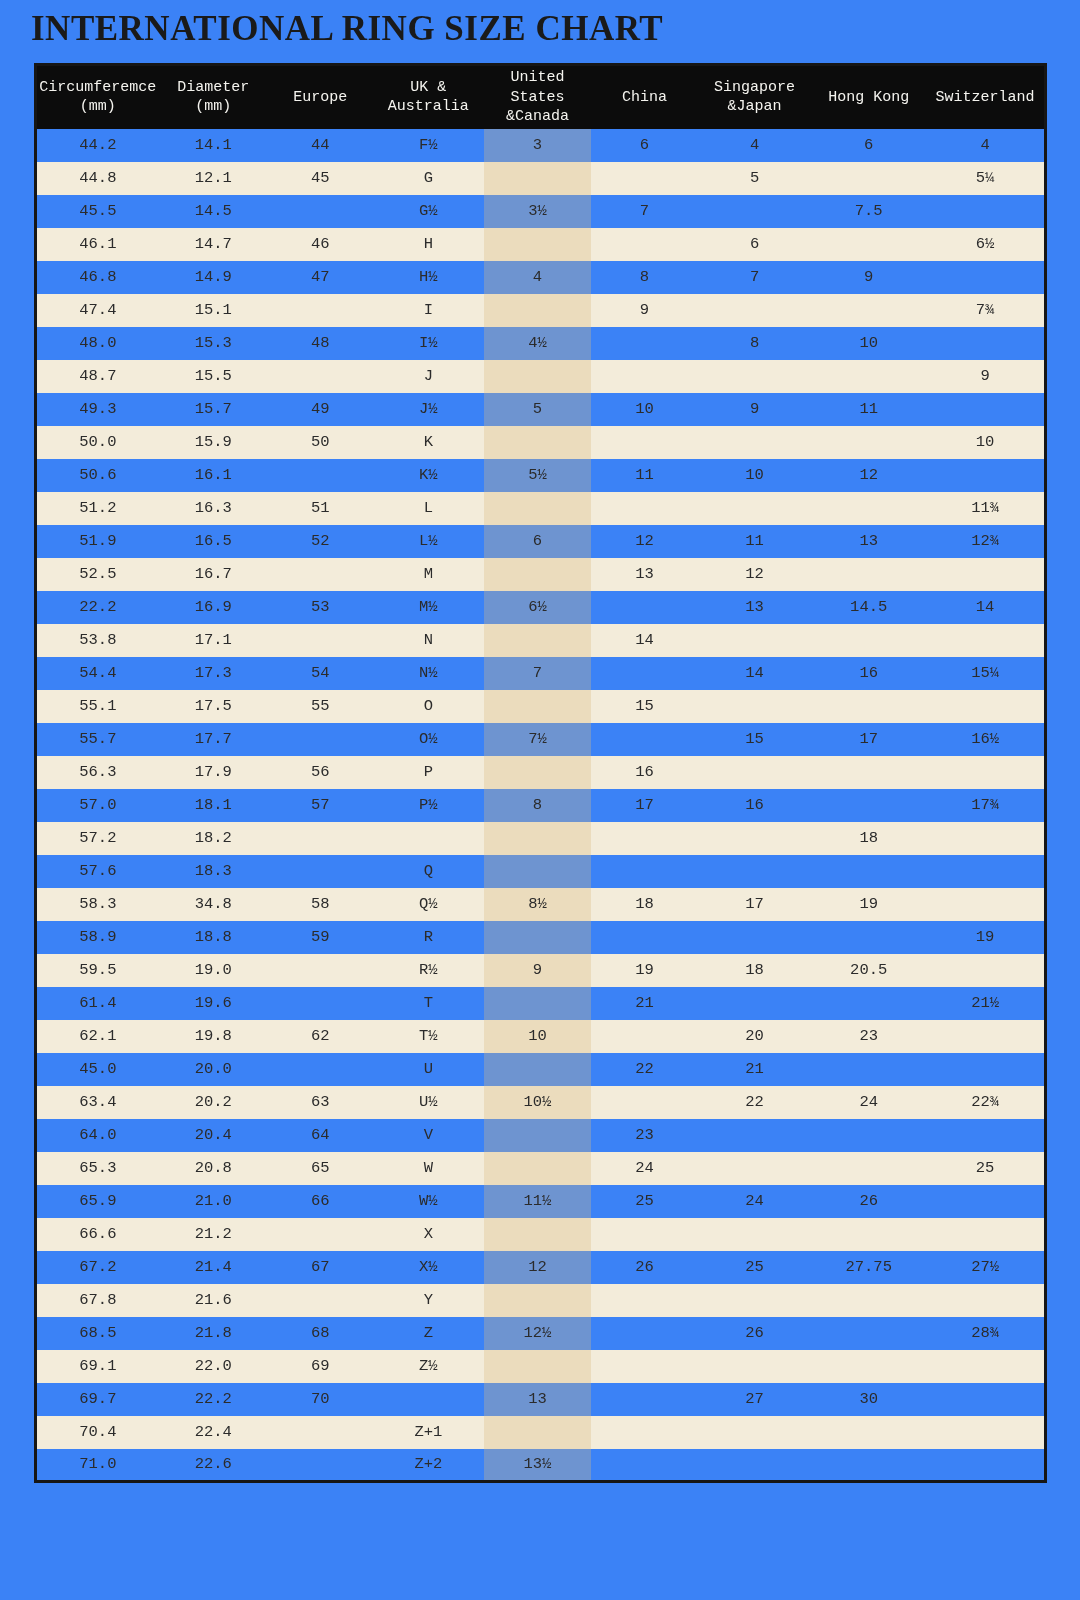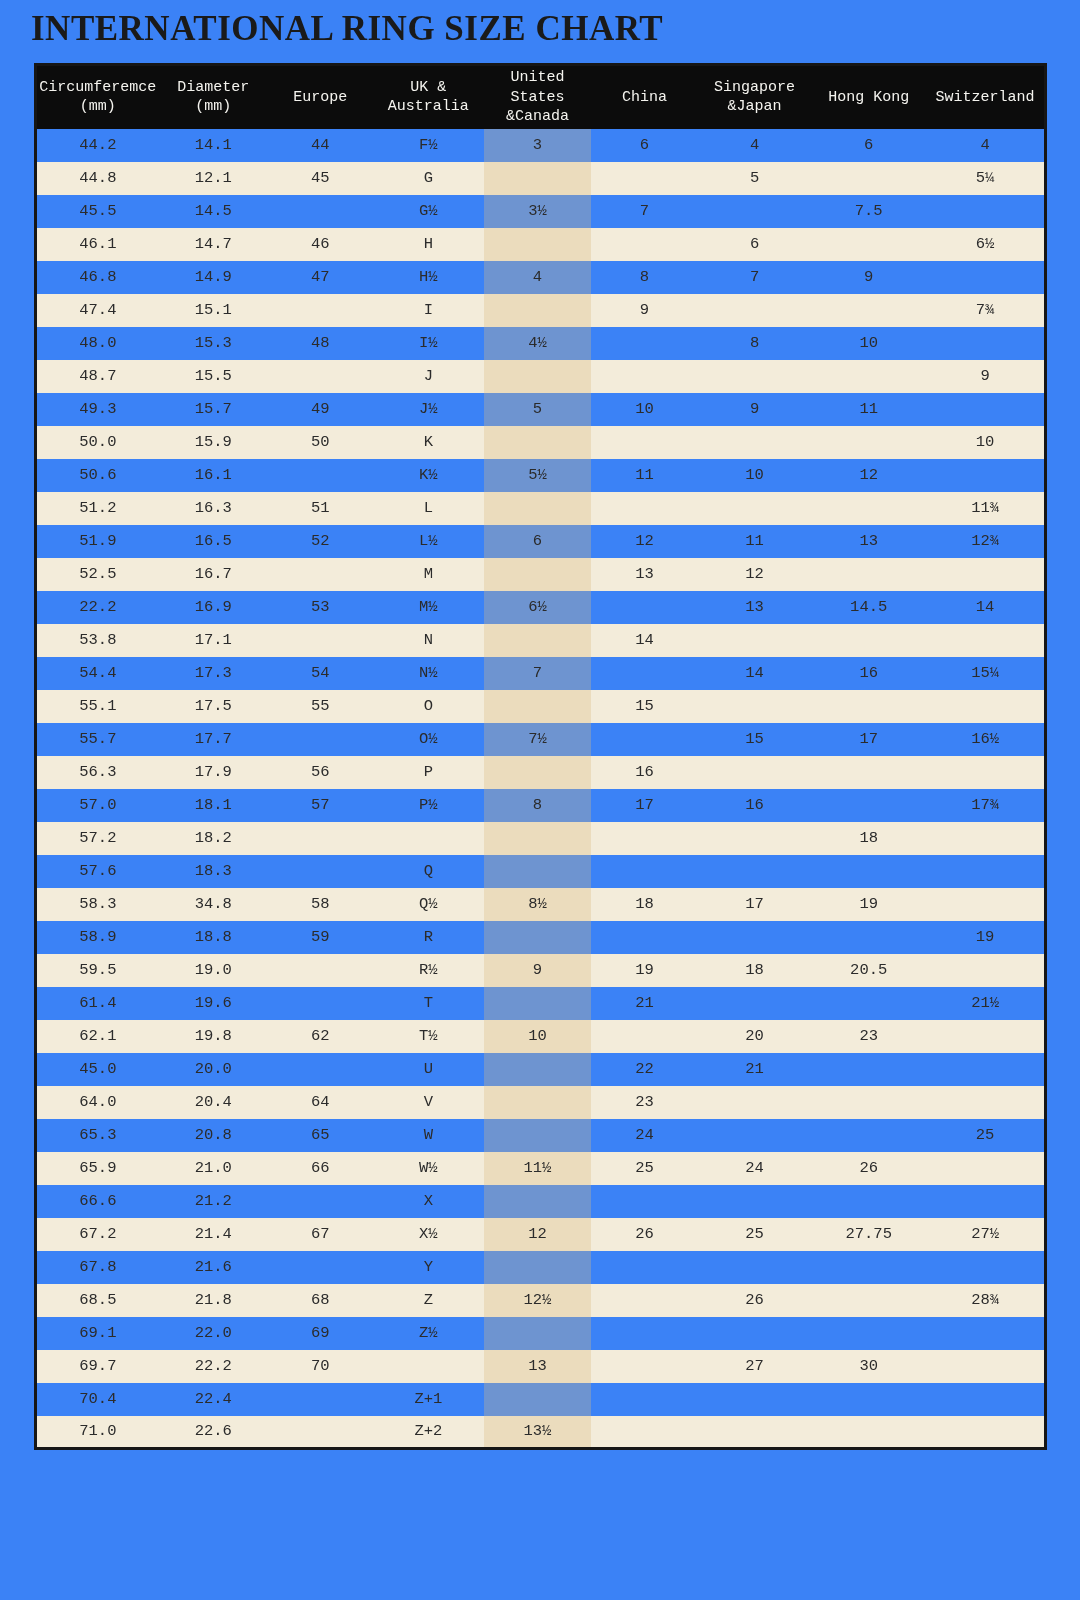--- a/index.html
+++ b/index.html
@@ -424,20 +424,31 @@
           <td>20.0</td>
           <td></td>
           <td>U</td>
           <td class="us-col"></td>
           <td>22</td>
           <td>21</td>
           <td></td>
           <td></td>
         </tr>
         <tr>
+          <td>63.4</td>
+          <td>20.2</td>
+          <td>63</td>
+          <td>U½</td>
+          <td class="us-col">10½</td>
+          <td></td>
+          <td>22</td>
+          <td>24</td>
+          <td>22¾</td>
+        </tr>
+        <tr>
           <td>64.0</td>
           <td>20.4</td>
           <td>64</td>
           <td>V</td>
           <td class="us-col"></td>
           <td>23</td>
           <td></td>
           <td></td>
           <td></td>
         </tr>

